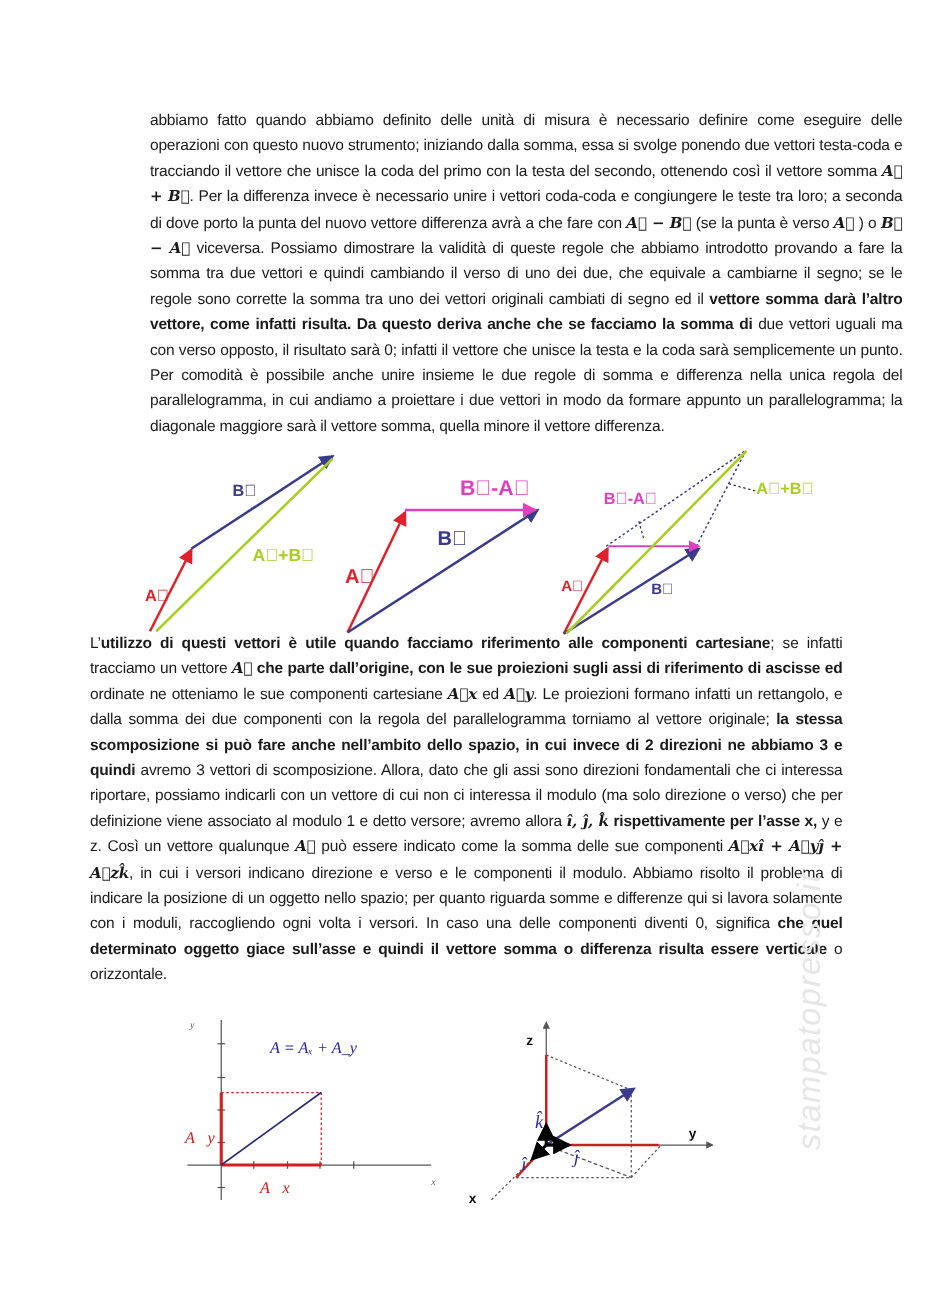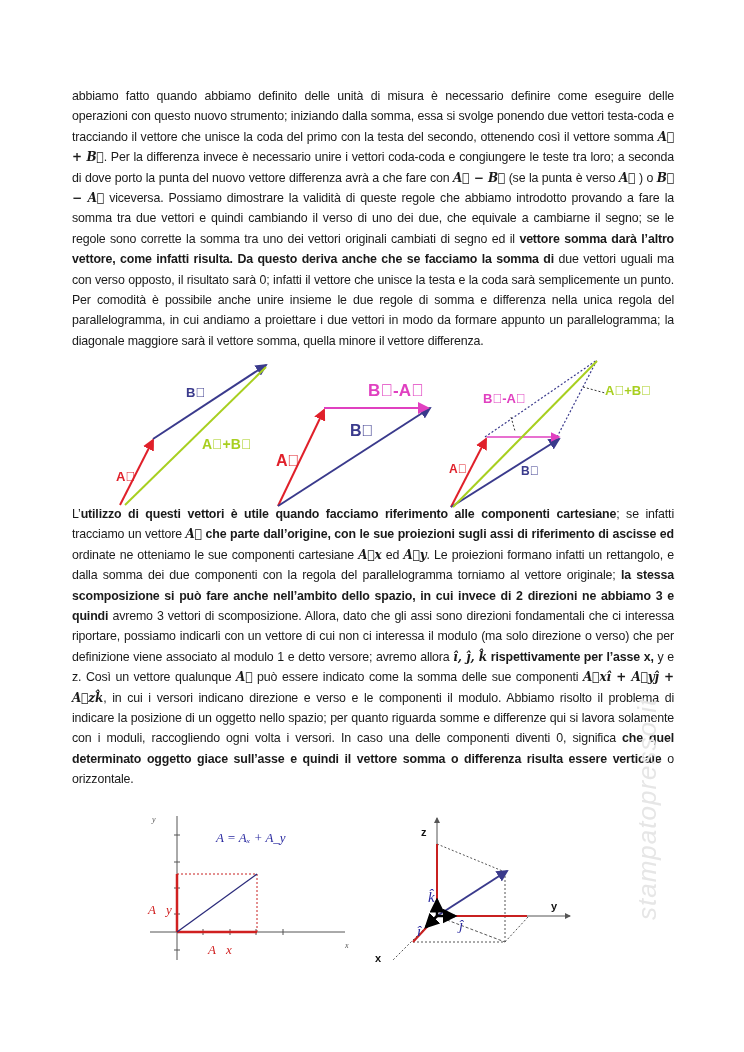--- a/index.html
+++ b/index.html
@@ -1,20 +1,20 @@
 <!DOCTYPE html>
 <html><head>
 <meta charset="utf-8">
 <style>
   html, body { margin: 0; padding: 0; background: #ffffff; }
   body { width: 744px; height: 1052px; position: relative; overflow: hidden; font-family: "Liberation Sans", sans-serif; color: #1a1a1a; }
   .para { position: absolute; left: 72px; width: 602px; font-size: 12.4px; line-height: 20.4px; text-align: justify; letter-spacing: -0.15px; }
   .para b { font-weight: bold; }
   .math { font-family: "DejaVu Serif", serif; font-style: italic; font-weight: bold; font-size: 12px; }
-  #p1 { top: 86px; }
+  #p1 { top: 86px; margin-left: 48px; }
   #p2 { top: 504px; }
   svg { position: absolute; overflow: visible; }
   .lbl { font-family: "Liberation Sans", sans-serif; font-weight: bold; }
   .serif-i { font-family: "Liberation Serif", serif; font-style: italic; }
   .watermark { position: absolute; left: 632px; top: 640px; transform-origin: left top; transform: rotate(-90deg); font-family: "Liberation Sans", sans-serif; font-style: italic; font-size: 26px; color: #e6e6e6; white-space: nowrap; letter-spacing: 1px; }
 </style>
 </head>
 <body>
 
 <div class="para" id="p1">

